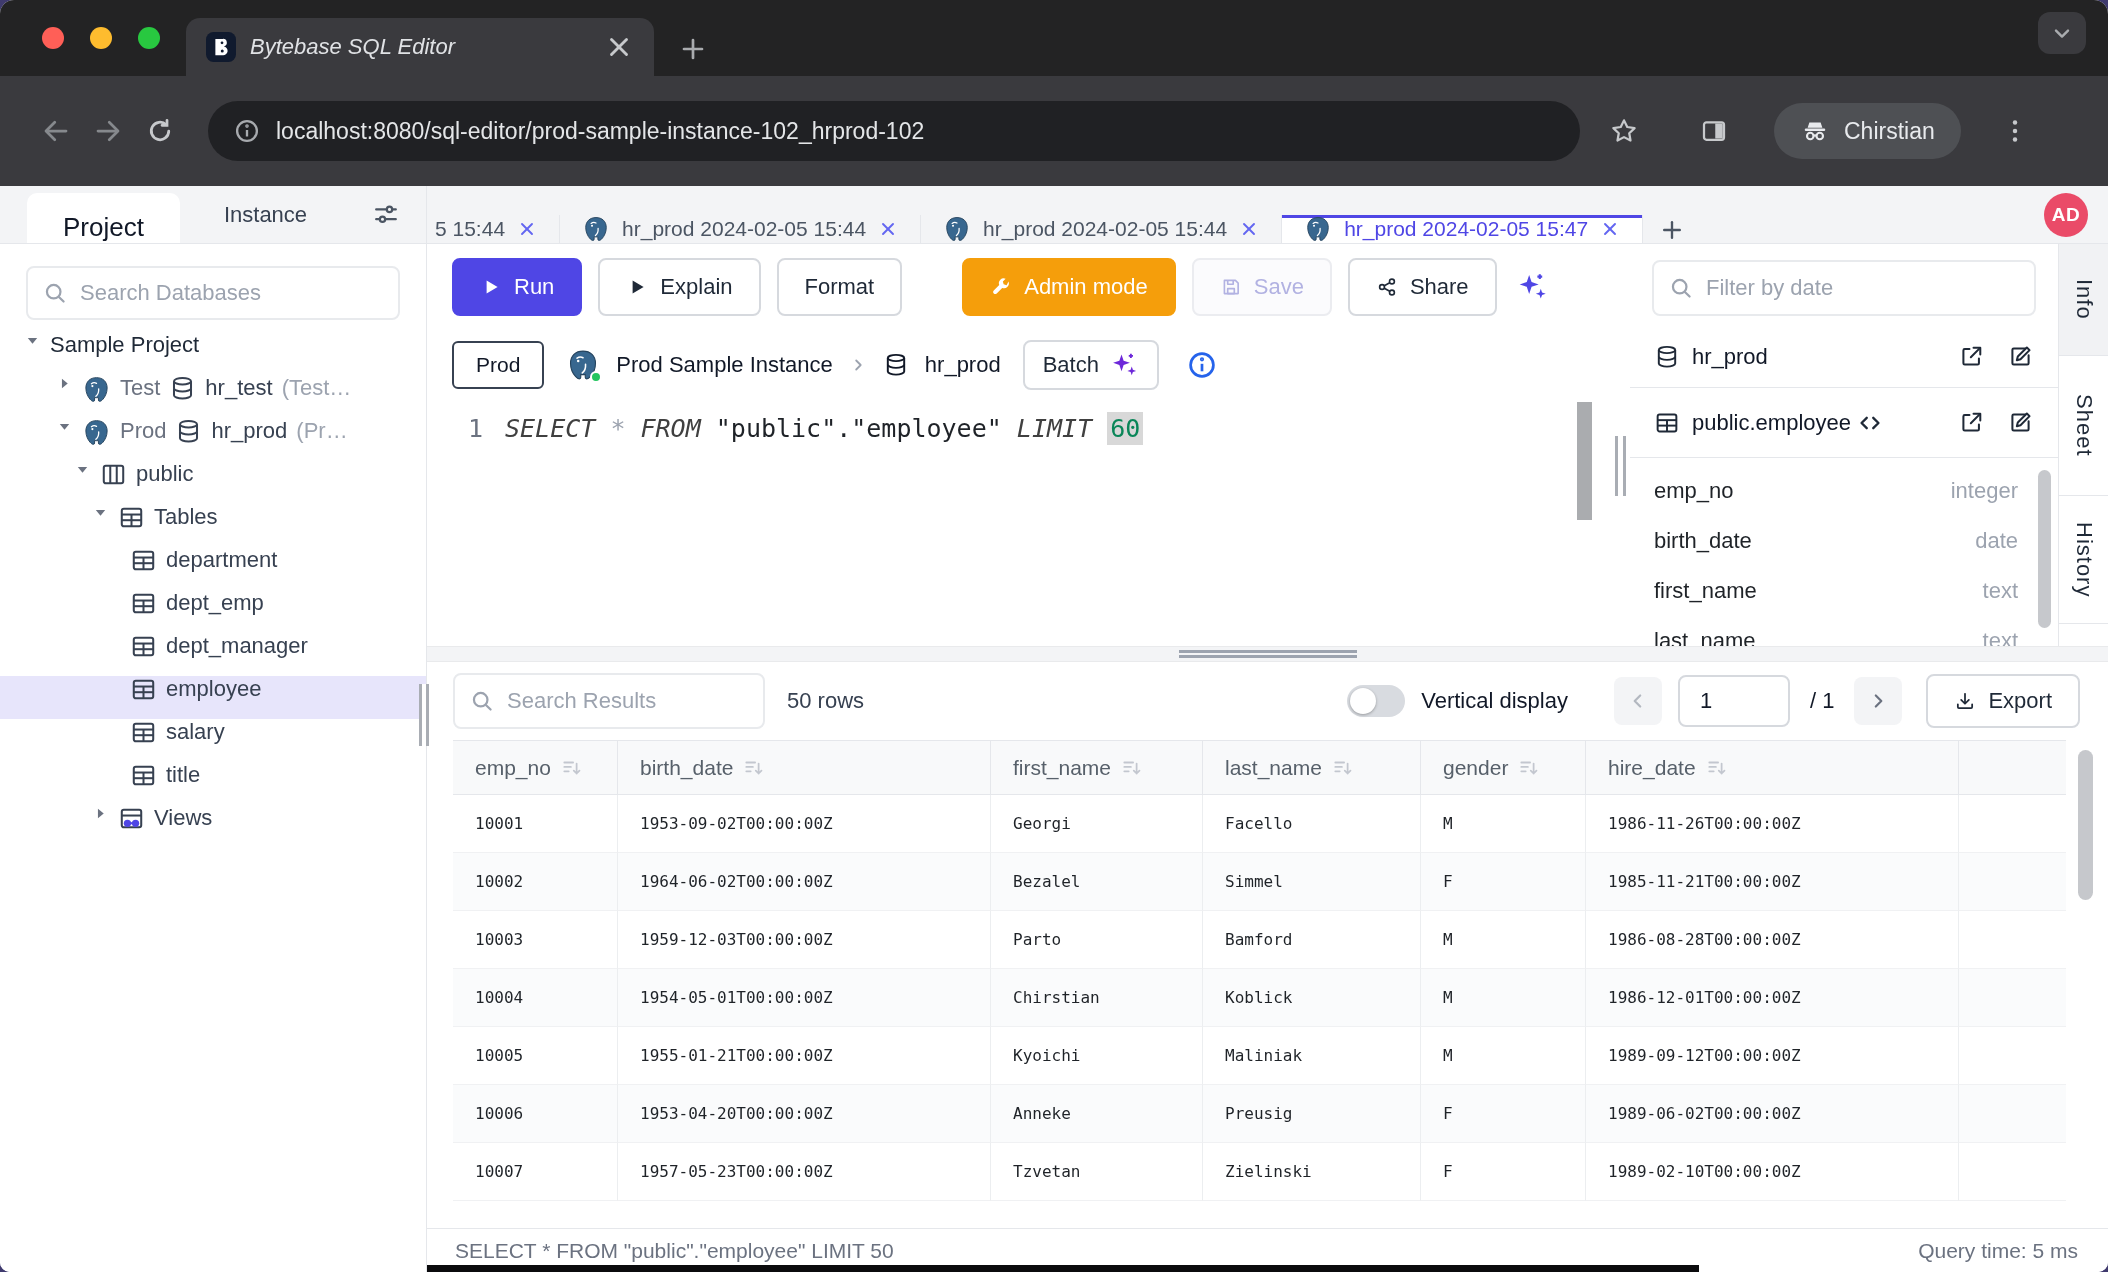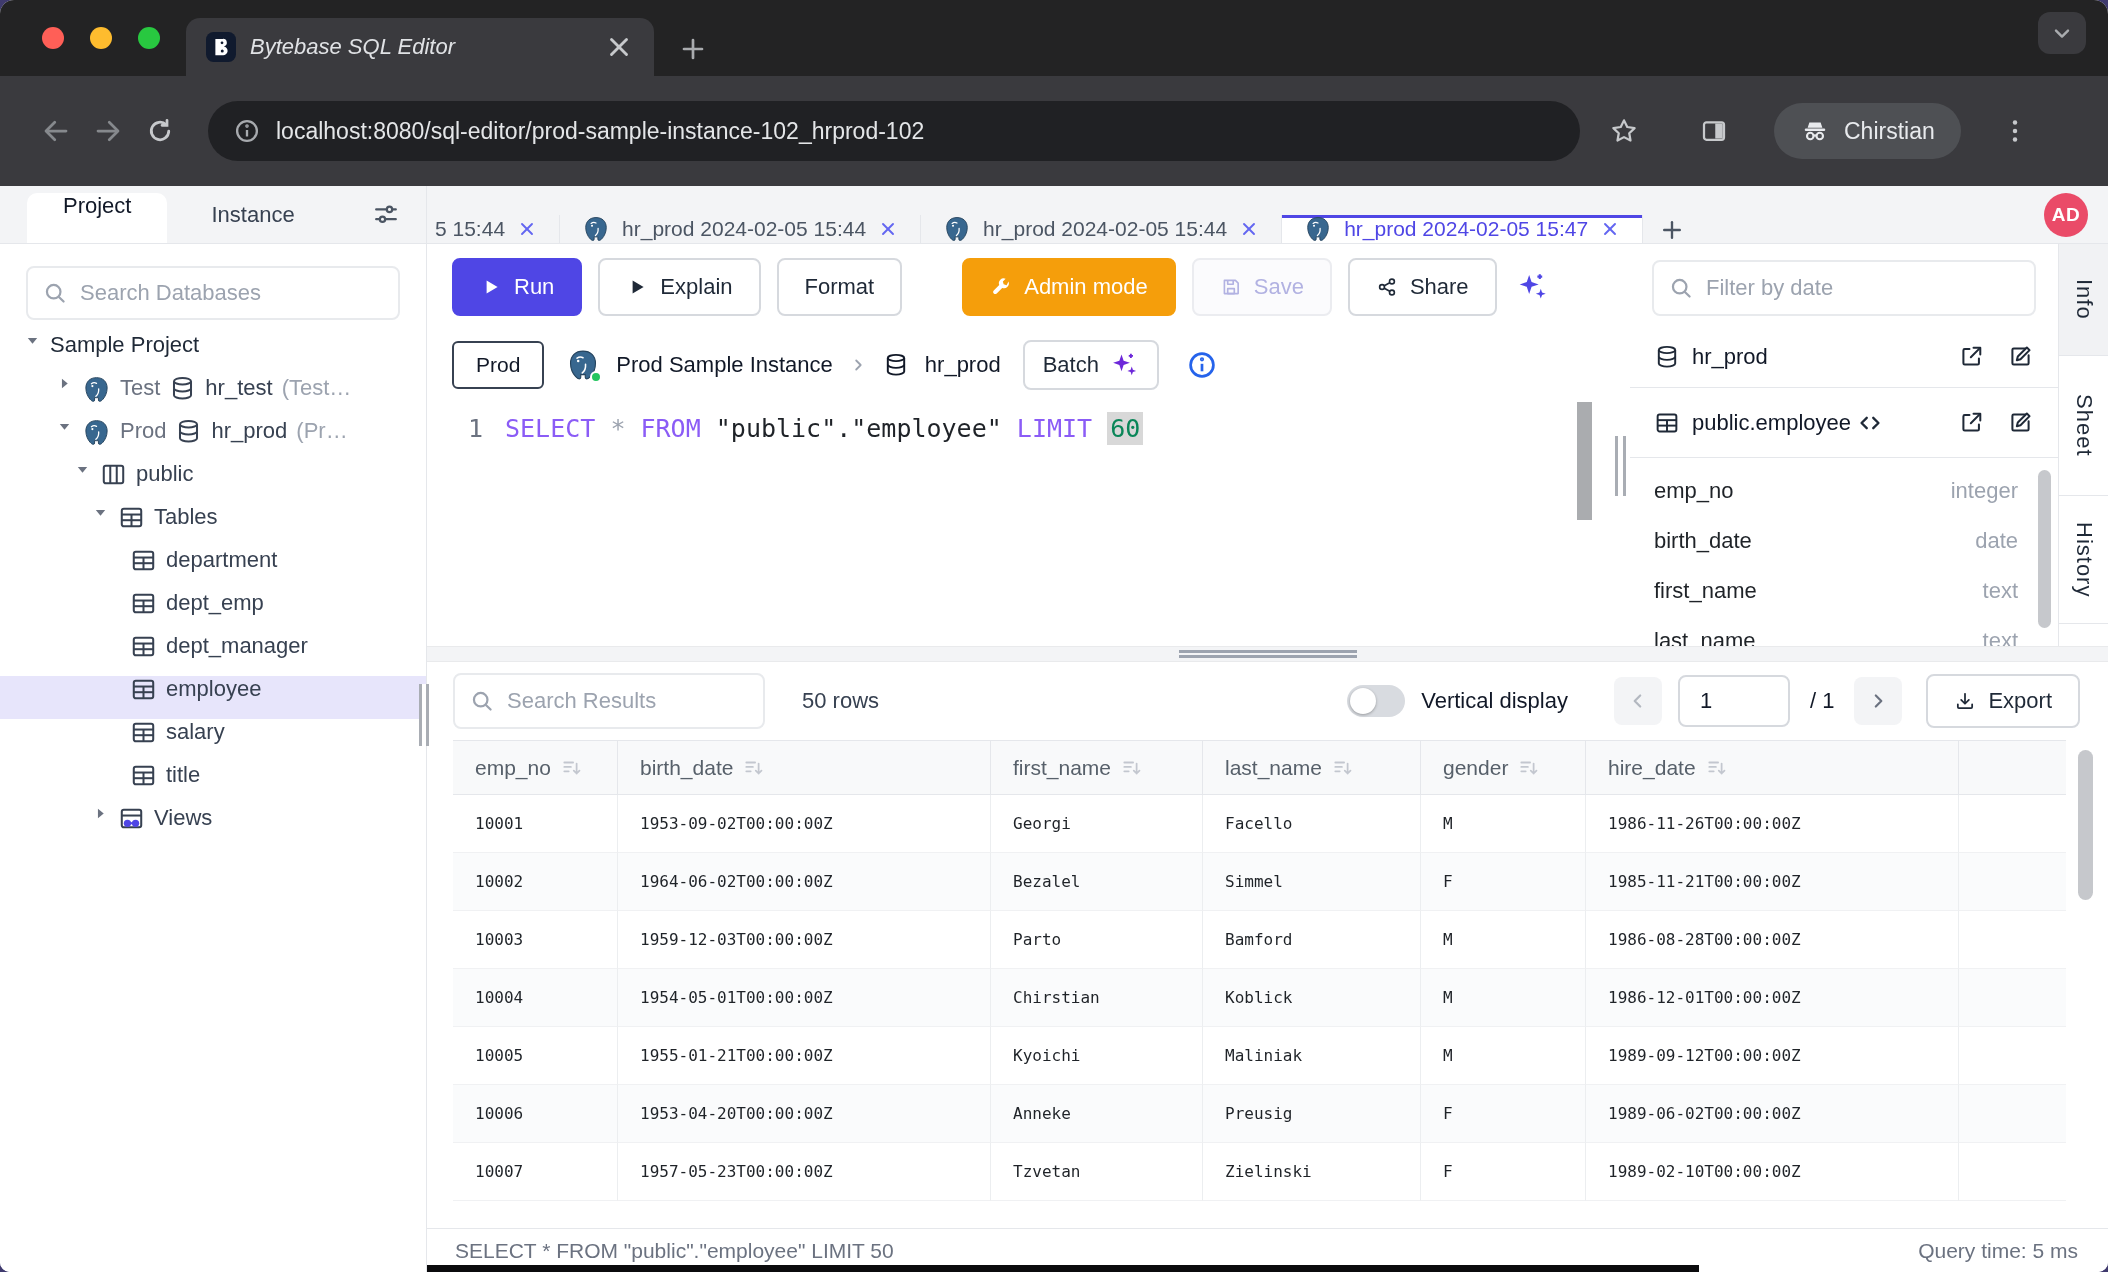--- a/index.html
+++ b/index.html
@@ -30,21 +30,21 @@
   .panel-btn{margin-left:38px;color:#c8cacd;}
   .incog{margin-left:34px;height:56px;padding:0 26px;border-radius:28px;background:#4e5054;display:flex;align-items:center;gap:14px;color:#e8eaed;font-size:23px;}
   .incog .ic{width:30px;height:30px;}
   .dots-btn{margin-left:28px;color:#c8cacd;}
   .dots-btn .ic{width:28px;height:28px;}
 
   
   .app{flex:1;display:flex;min-height:0;background:#fff;}
   .sidebar{width:427px;flex:none;border-right:1px solid #e5e7eb;display:flex;flex-direction:column;position:relative;}
   .sb-head{height:58px;flex:none;background:#f3f4f6;border-bottom:1px solid #e5e7eb;display:flex;align-items:flex-end;padding-right:26px;}
-  .sb-tab-active{margin-left:27px;height:50px;background:#fff;border-radius:10px 10px 0 0;padding:0 36px;display:flex;align-items:flex-start;font-size:22px;color:#111827;font-weight:500;}
+  .sb-tab-active{margin-left:27px;height:50px;background:#fff;border-radius:10px 10px 0 0;padding:0 36px;display:flex;align-items:flex-end;font-size:26px;color:#111827;font-weight:500;}
   .sb-tab{margin-left:44px;height:100%;display:flex;align-items:center;font-size:22px;color:#374151;}
   .sb-sliders{margin-left:auto;margin-bottom:14px;color:#4b5563;}
   .sb-sliders .ic{width:28px;height:28px;}
   .sb-search{margin:22px 26px 12px;height:54px;border:2px solid #e8eaed;border-radius:8px;display:flex;align-items:center;gap:12px;padding:0 14px;color:#9ca3af;font-size:22px;}
   .tree{flex:1;overflow:hidden;font-size:22px;}
   .tree-row{height:43px;display:flex;align-items:flex-start;gap:9px;color:#374151;}
   .tree-row.sel{background:#e7e5fb;}
   .tree-row .caret{width:17px;height:17px;color:#6b7280;flex:none;}
   .tree-row .t-ic{width:27px;height:27px;color:#374151;}
   .tree-row .pg{width:29px;height:29px;}
@@ -86,21 +86,21 @@
   .crumb-name{font-weight:500;}
   .crumb-sep{color:#9ca3af;width:18px;height:18px;}
   .crumb-db{width:26px;height:26px;color:#111827;}
   .btn-batch{height:50px;padding:0 18px;gap:10px;margin-left:6px;}
   .btn-batch .ic{width:30px;height:30px;color:#6d28d9;}
   .info-btn{color:#2563eb;margin-left:12px;}
   .info-btn .ic{width:30px;height:30px;}
   .ed-body{flex:1;position:relative;font-family:"DejaVu Sans Mono",monospace;font-size:25px;}
   .ed-line{display:flex;padding-top:14px;}
   .ed-gutter{width:78px;flex:none;text-align:right;padding-right:22px;color:#6b7280;}
-  .t-kw{color:#8b5cf6;}
+  .t-kw{color:#404040;font-style:italic;}
   .t-op{color:#9ca3af;}
   .t-id{color:#1f2328;}
   .t-num{color:#098658;background:#d8d8d8;padding:2px 3px;}
   .ed-scroll{position:absolute;right:20px;top:2px;width:15px;height:118px;background:#aaacaf;}
   .vsplit{width:18px;flex:none;position:relative;}
   .vsplit-handle{position:absolute;top:192px;left:3px;width:11px;height:60px;border-left:3px solid #a9adb4;border-right:3px solid #a9adb4;}
 
   .schema{width:428px;flex:none;display:flex;flex-direction:column;overflow:hidden;}
   .sc-filter{margin:16px 22px 10px;height:56px;flex:none;border:2px solid #e8eaed;border-radius:8px;display:flex;align-items:center;gap:12px;padding:0 14px;color:#9ca3af;font-size:22px;}
   .sc-row{flex:none;display:flex;align-items:center;gap:12px;padding:0 24px;border-bottom:1px solid #e5e7eb;font-size:22px;color:#111827;}
@@ -118,21 +118,21 @@
   .sidetabs{width:50px;flex:none;border-left:1px solid #e5e7eb;display:flex;flex-direction:column;font-size:22px;color:#1f2937;}
   .stab{writing-mode:vertical-rl;display:flex;align-items:center;justify-content:center;border-bottom:1px solid #e5e7eb;background:#fff;letter-spacing:1px;}
   .stab.active{background:#f1f2f4;}
   .st-info{height:112px;}.st-sheet{height:140px;}.st-history{height:128px;}
 
   .hsplit{height:16px;flex:none;background:#f3f4f6;border-top:1px solid #e9eaec;border-bottom:1px solid #e9eaec;position:relative;}
   .hsplit-handle{position:absolute;left:752px;top:3px;width:178px;height:8px;border-top:3px solid #9ca3af;border-bottom:3px solid #9ca3af;}
 
   
   .results{flex:1;display:flex;flex-direction:column;min-height:0;position:relative;}
-  .res-toolbar{height:78px;flex:none;display:flex;align-items:center;padding:0 28px 0 26px;gap:37px;}
+  .res-toolbar{height:78px;flex:none;display:flex;align-items:center;padding:0 28px 0 26px;gap:22px;}
   .res-search{width:312px;height:56px;border:2px solid #e8eaed;border-radius:8px;display:flex;align-items:center;gap:12px;padding:0 14px;color:#9ca3af;font-size:22px;}
   .res-count{font-size:22px;color:#374151;}
   .res-right{margin-left:auto;display:flex;align-items:center;gap:16px;}
   .tgl{width:58px;height:32px;background:#d8dbe0;border-radius:16px;position:relative;}
   .tgl-knob{position:absolute;left:3px;top:3px;width:26px;height:26px;background:#fff;border-radius:50%;box-shadow:0 1px 3px rgba(0,0,0,.3);}
   .res-vlabel{font-size:22px;color:#111827;margin-right:30px;}
   .pg-btn{width:48px;height:48px;border-radius:8px;background:#f3f4f6;display:flex;align-items:center;justify-content:center;color:#b3b8c0;}
   .pg-btn.next{color:#6b7280;}
   .pg-btn .ic{width:22px;height:22px;}
   .pg-input{width:112px;height:52px;border:2px solid #d6d9de;border-radius:8px;display:flex;align-items:center;padding-left:20px;font-size:22px;color:#111827;background:#fff;}

